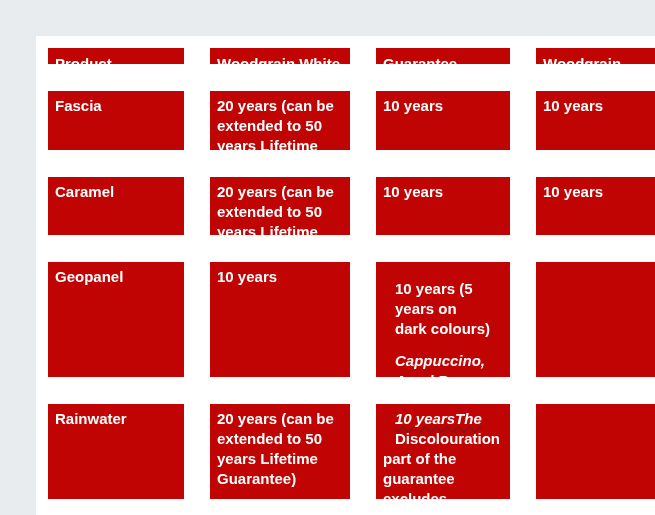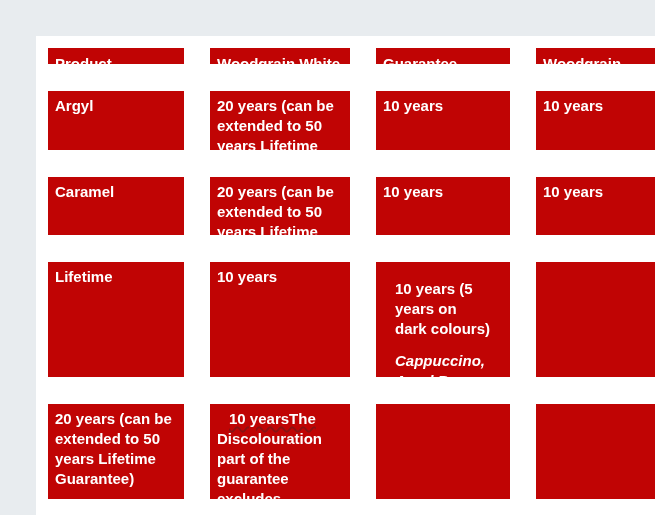--- a/index.html
+++ b/index.html
@@ -35,57 +35,59 @@
     overflow:hidden;
   }
   .header{padding-top:6px;}
   .italic{font-style:italic;white-space:pre-line;}
   .squiggle{
     text-decoration:underline;
     text-decoration-style:wavy;
     text-decoration-color:var(--squiggle);
     text-decoration-thickness:2px;
     text-underline-offset:2px;
+    font-style:italic;
   }
 </style>
 </head>
 <body>
 
 <div class="table">
 
   <div class="cell header">Product</div>
   <div class="cell header">Woodgrain White</div>
   <div class="cell header">Guarantee Product</div>
   <div class="cell header">Woodgrain</div>
   <div class="cell"></div>
 
-  <div class="cell">Argyl</div>
+  <div class="cell">Fascia</div>
   <div class="cell">20 years (can be extended to 50 years Lifetime Guarantee)</div>
   <div class="cell">10 years</div>
   <div class="cell">10 years</div>
   <div class="cell"></div>
 
   <div class="cell">Caramel</div>
   <div class="cell">20 years (can be extended to 50 years Lifetime Guarantee)</div>
   <div class="cell">10 years</div>
   <div class="cell">10 years</div>
   <div class="cell"></div>
 
-  <div class="cell">Lifetime</div>
+  <div class="cell">Geopanel</div>
   <div class="cell">10 years</div>
   <div class="cell">
     <div>10 years (5 years on dark colours)</div>
     <div class="italic">Cappuccino,
 Argyl Brown, Storm Grey,
 Slate Grey and
 Colonial Blue</div>
   </div>
   <div class="cell"></div>
   <div class="cell"></div>
 
+  <div class="cell">Rainwater</div>
   <div class="cell">20 years (can be extended to 50 years Lifetime Guarantee)</div>
   <div class="cell">
     <span class="squiggle">10 yearsThe</span><span> Discolouration part of the guarantee excludes Colonial gutter</span>
   </div>
   <div class="cell"></div>
   <div class="cell"></div>
 
   <div class="cell">5 years</div>
   <div class="cell">5 years</div>
   <div class="cell"></div>

